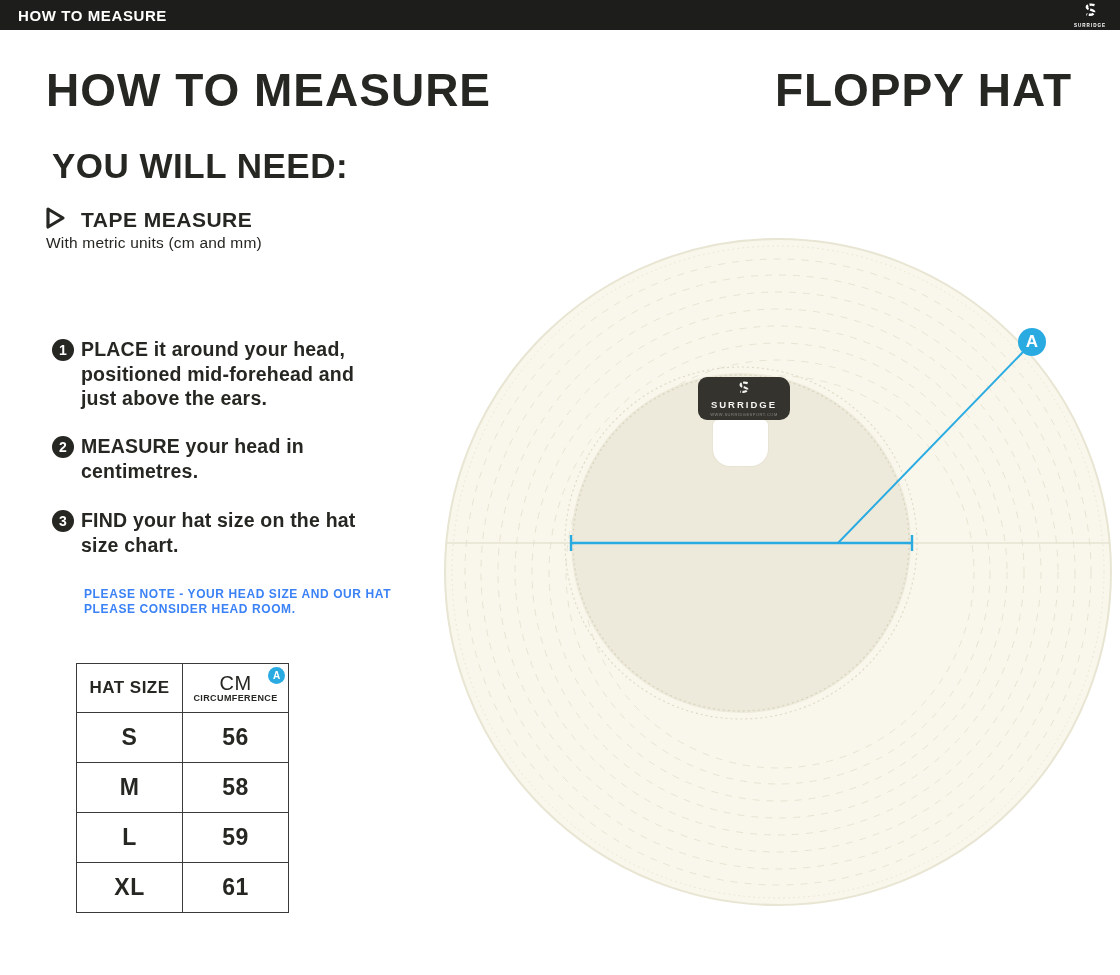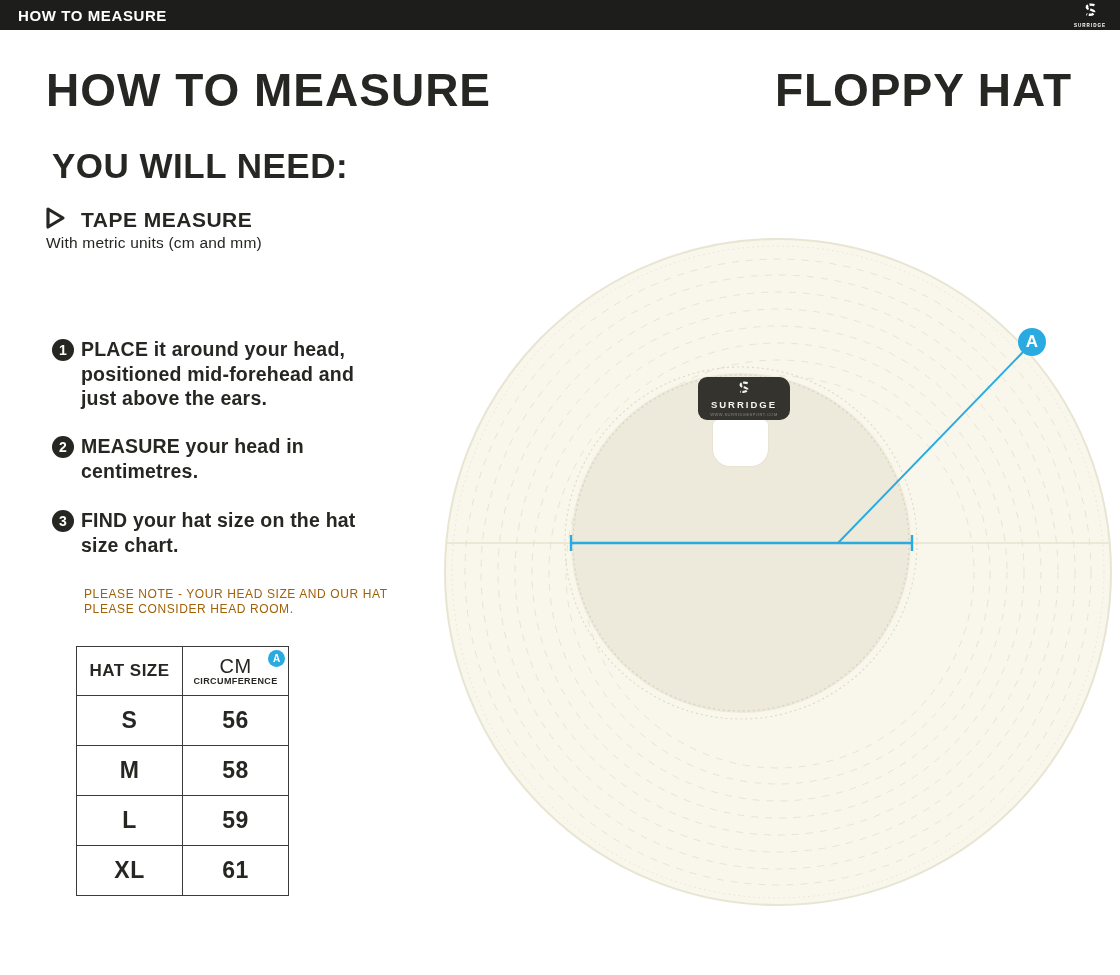--- a/index.html
+++ b/index.html
@@ -25,25 +25,25 @@
   .tape-sub { position:absolute; left:46px; top:234px; font-size:15.5px; font-weight:normal; letter-spacing:.2px; }
 
   
   .step { position:absolute; left:52px; display:flex; align-items:flex-start; }
   .step-badge { flex:0 0 auto; width:22px; height:22px; border-radius:50%; background:#262622; color:#fff;
                 font-size:14px; font-weight:bold; display:flex; align-items:center; justify-content:center; margin:2px 7px 0 0; }
   .step-text { font-size:19.5px; font-weight:bold; line-height:24.5px; letter-spacing:.2px; }
   .step-1 { top:337px; } .step-2 { top:434px; } .step-3 { top:508px; }
 
   
-  .note { position:absolute; left:84px; top:587px; font-size:12px; font-weight:normal; line-height:14.5px;
-          letter-spacing:.6px; color:#a16207; }
-
-  
-  .size-table { position:absolute; left:76px; top:646px; border-collapse:collapse; }
+  .note { position:absolute; left:84px; top:587px; font-size:12px; font-weight:bold; line-height:14.5px;
+          letter-spacing:.6px; color:#3b82f6; }
+
+  
+  .size-table { position:absolute; left:76px; top:663px; border-collapse:collapse; }
   .size-table td { border:1.6px solid #3a3a3a; text-align:center; vertical-align:middle; background:#fff; }
   .size-table .c1 { width:106px; }
   .size-table .c2 { width:106px; position:relative; }
   .size-table .hdr { height:49px; }
   .size-table .row { height:50px; }
   .th1 { font-size:17px; font-weight:bold; letter-spacing:.5px; }
   .th2-main { font-size:20px; font-weight:normal; letter-spacing:.5px; line-height:19px; }
   .th2-sub { font-size:9px; font-weight:bold; letter-spacing:.4px; line-height:10px; }
   .cell-size, .cell-cm { font-size:23px; font-weight:bold; letter-spacing:.5px; }
   .mini-badge { position:absolute; top:3px; right:3px; width:17px; height:17px; border-radius:50%;

